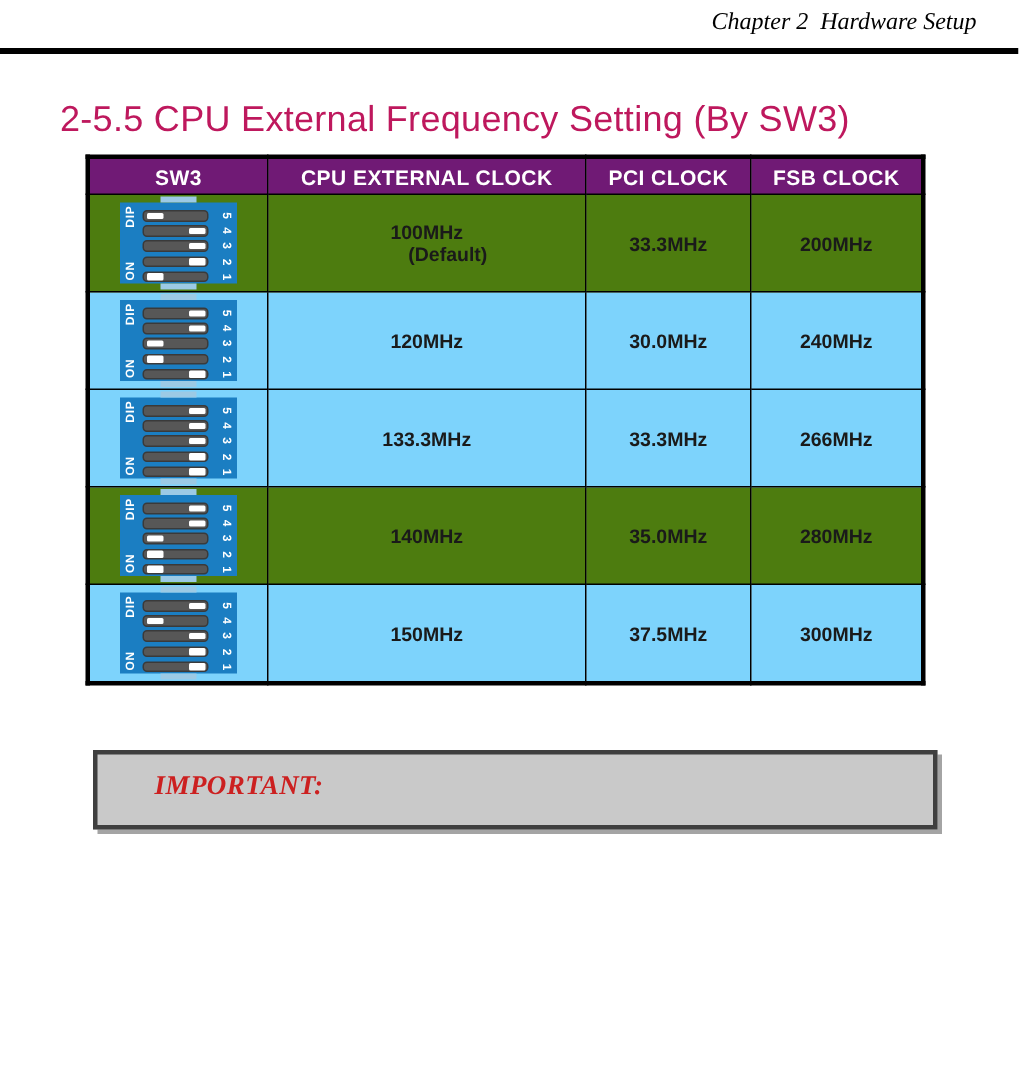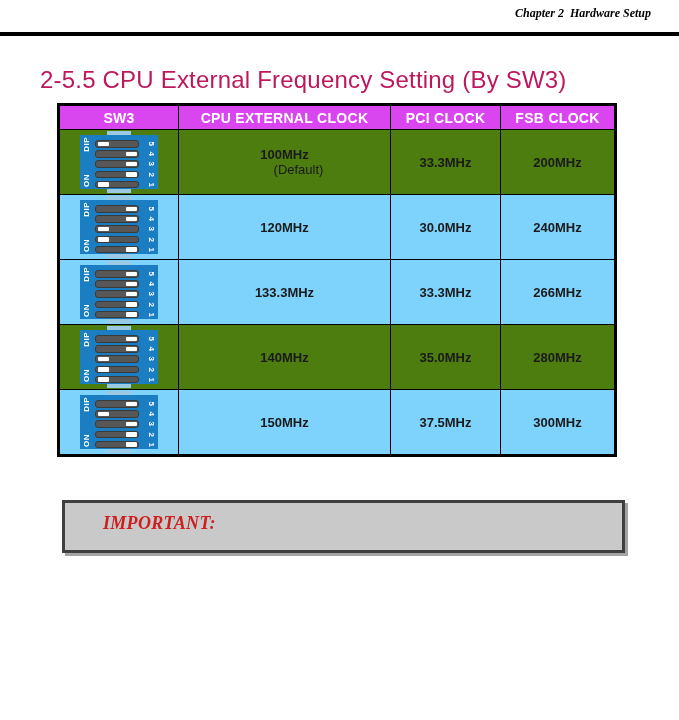--- a/index.html
+++ b/index.html
@@ -8,22 +8,22 @@
     background:#ffffff;
     font-family:"Liberation Sans", sans-serif;
     position:relative;
     overflow:hidden;
   }
 
   
   .running-header {
     position:absolute; top:6px; right:28px;
     font-family:"Liberation Serif", serif;
-    font-style:italic; font-weight:bold;
-    font-size:12px; color:#000;
+    font-style:italic; font-weight:normal;
+    font-size:16px; color:#000;
     white-space:pre;
   }
   .header-rule {
     position:absolute; top:32px; left:0;
     width:679px; height:4px; background:#000;
   }
 
   
   .section-title {
     position:absolute; top:50px; left:40px;
@@ -32,39 +32,39 @@
   }
 
   
   table.freq {
     position:absolute; top:103px; left:57px;
     border-collapse:collapse;
     border:3px solid #000;
     table-layout:fixed;
   }
   table.freq th {
-    background:#d946ef; color:#fff;
+    background:#701a75; color:#fff;
     font-size:14px; font-weight:bold;
     height:23px; padding:0 2px;
     border:1px solid #000;
     letter-spacing:0.3px;
     text-align:center;
   }
   table.freq td {
     border:1px solid #000;
     height:62px; text-align:center; vertical-align:middle;
     font-size:13px; font-weight:bold; color:#1a1a1a;
     background:#7dd3fc;
   }
   table.freq tr.shaded td { background:#4d7c0f; }
   .col-sw  { width:120px; }
   .col-cpu { width:212px; }
   .col-pci { width:110px; }
   .col-fsb { width:115px; }
-  .cell-note { display:block; font-size:13px; font-weight:normal;padding-left:28px; }
+  .cell-note { display:block; font-size:13px; font-weight:bold;padding-left:28px; }
 
   
   .dip-switch {
     position:relative;
     width:78px; height:54px;
     background:#1b7ec2;
     margin:0 auto;
   }
   .dip-switch::before, .dip-switch::after {
     content:""; position:absolute; left:50%;

